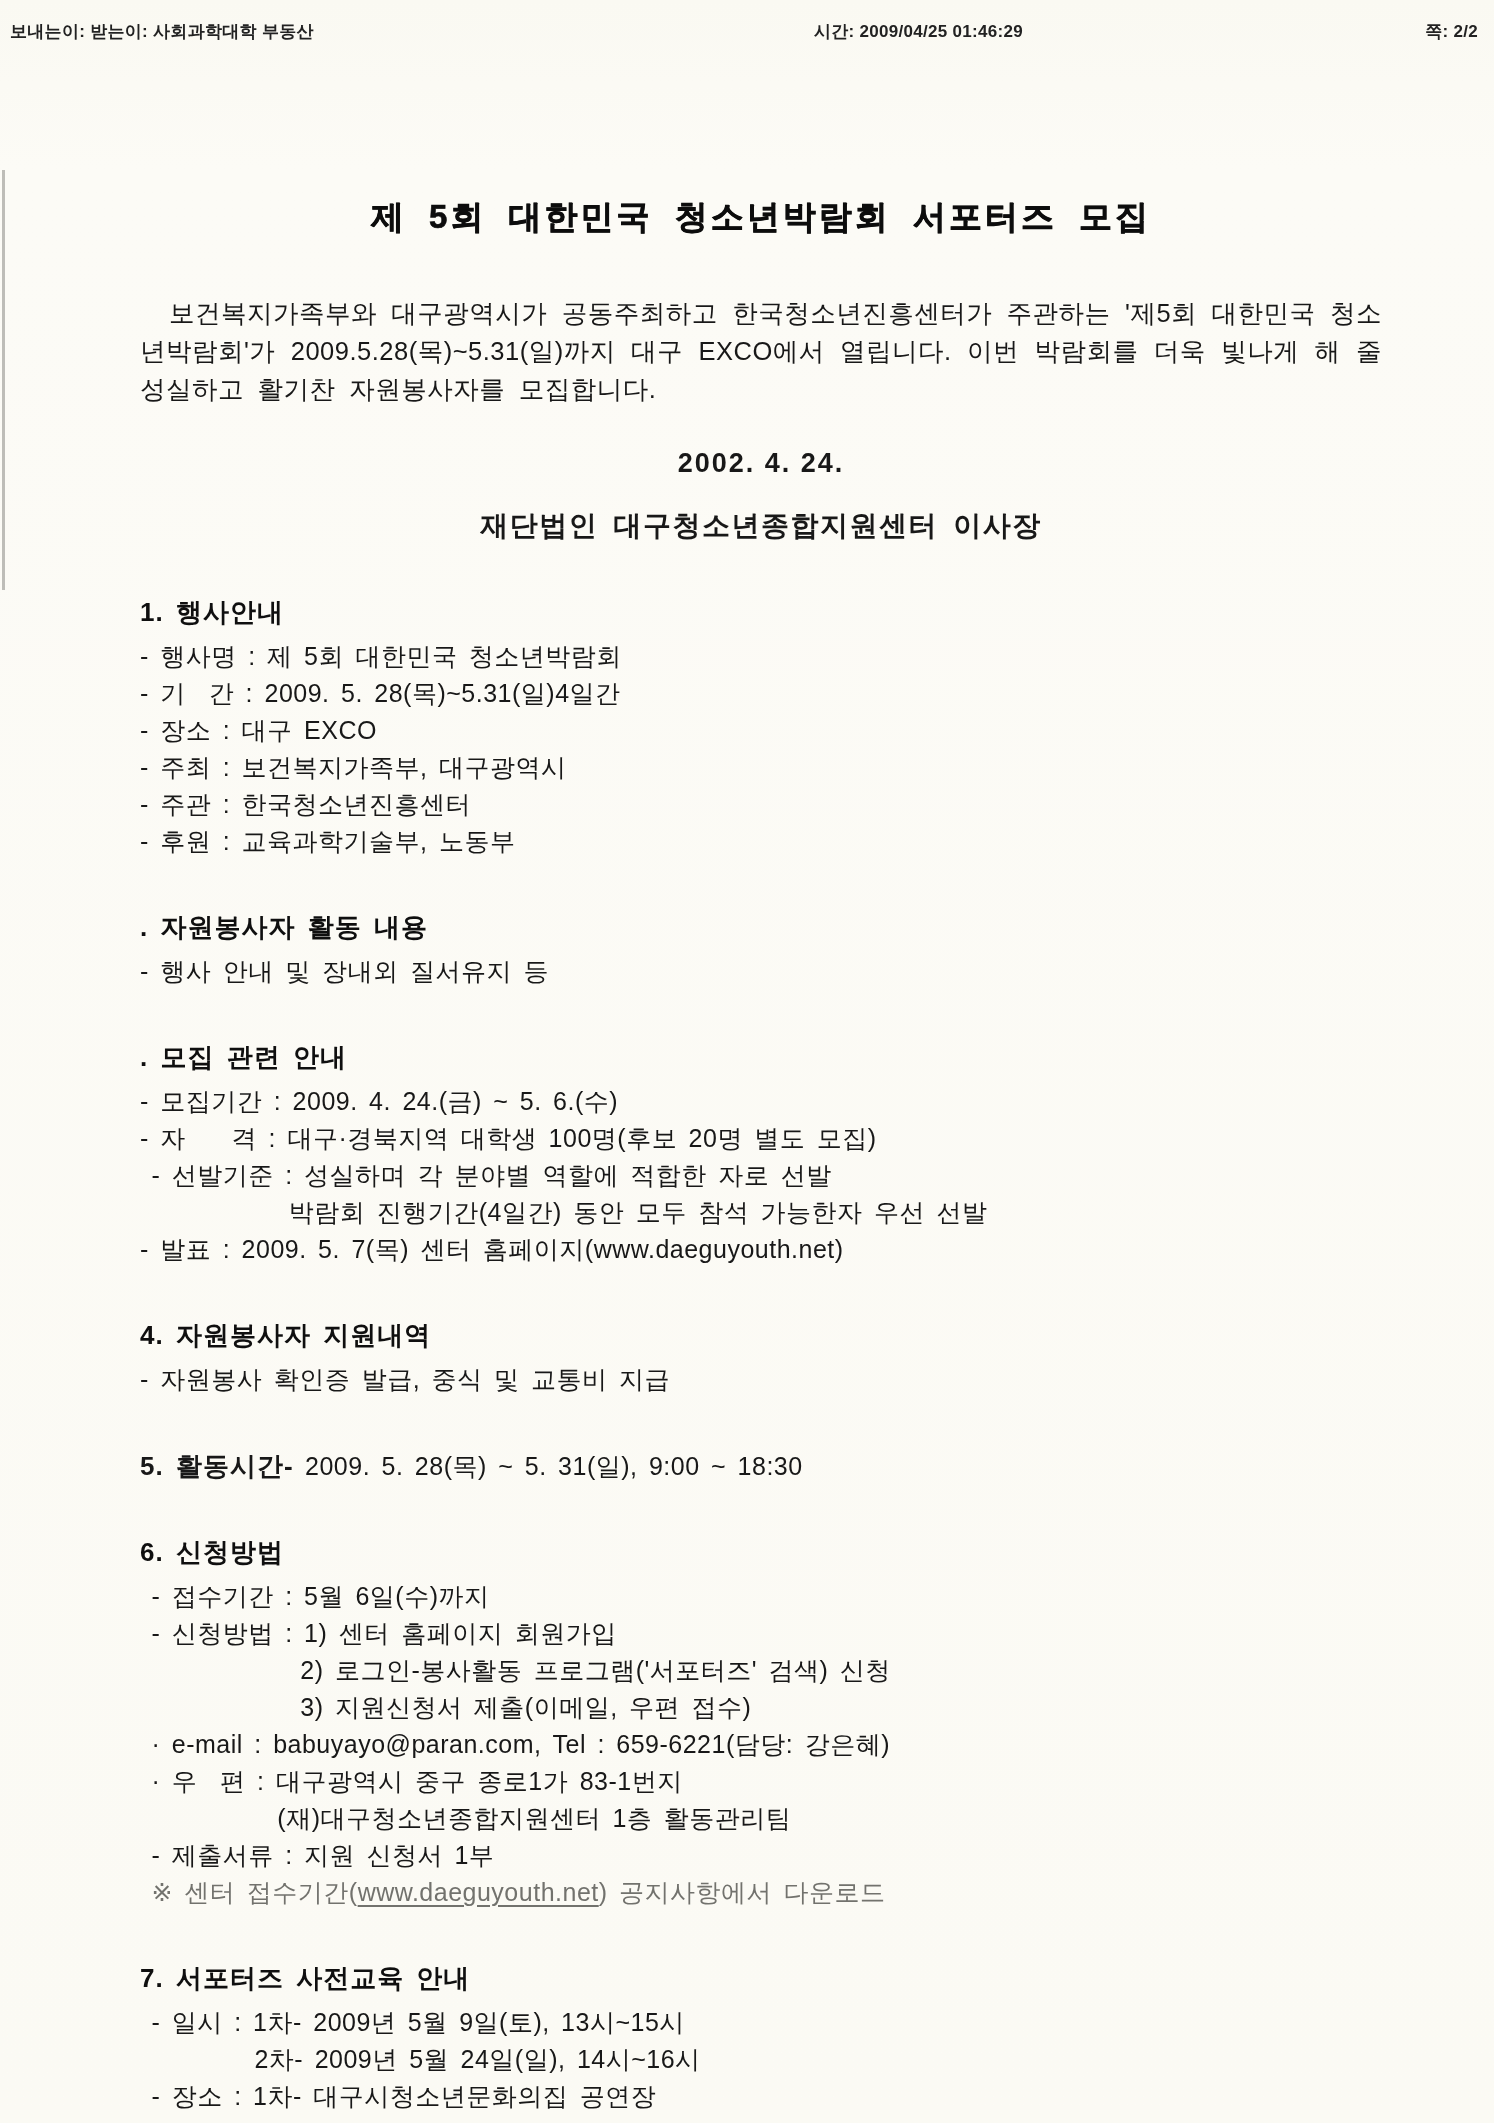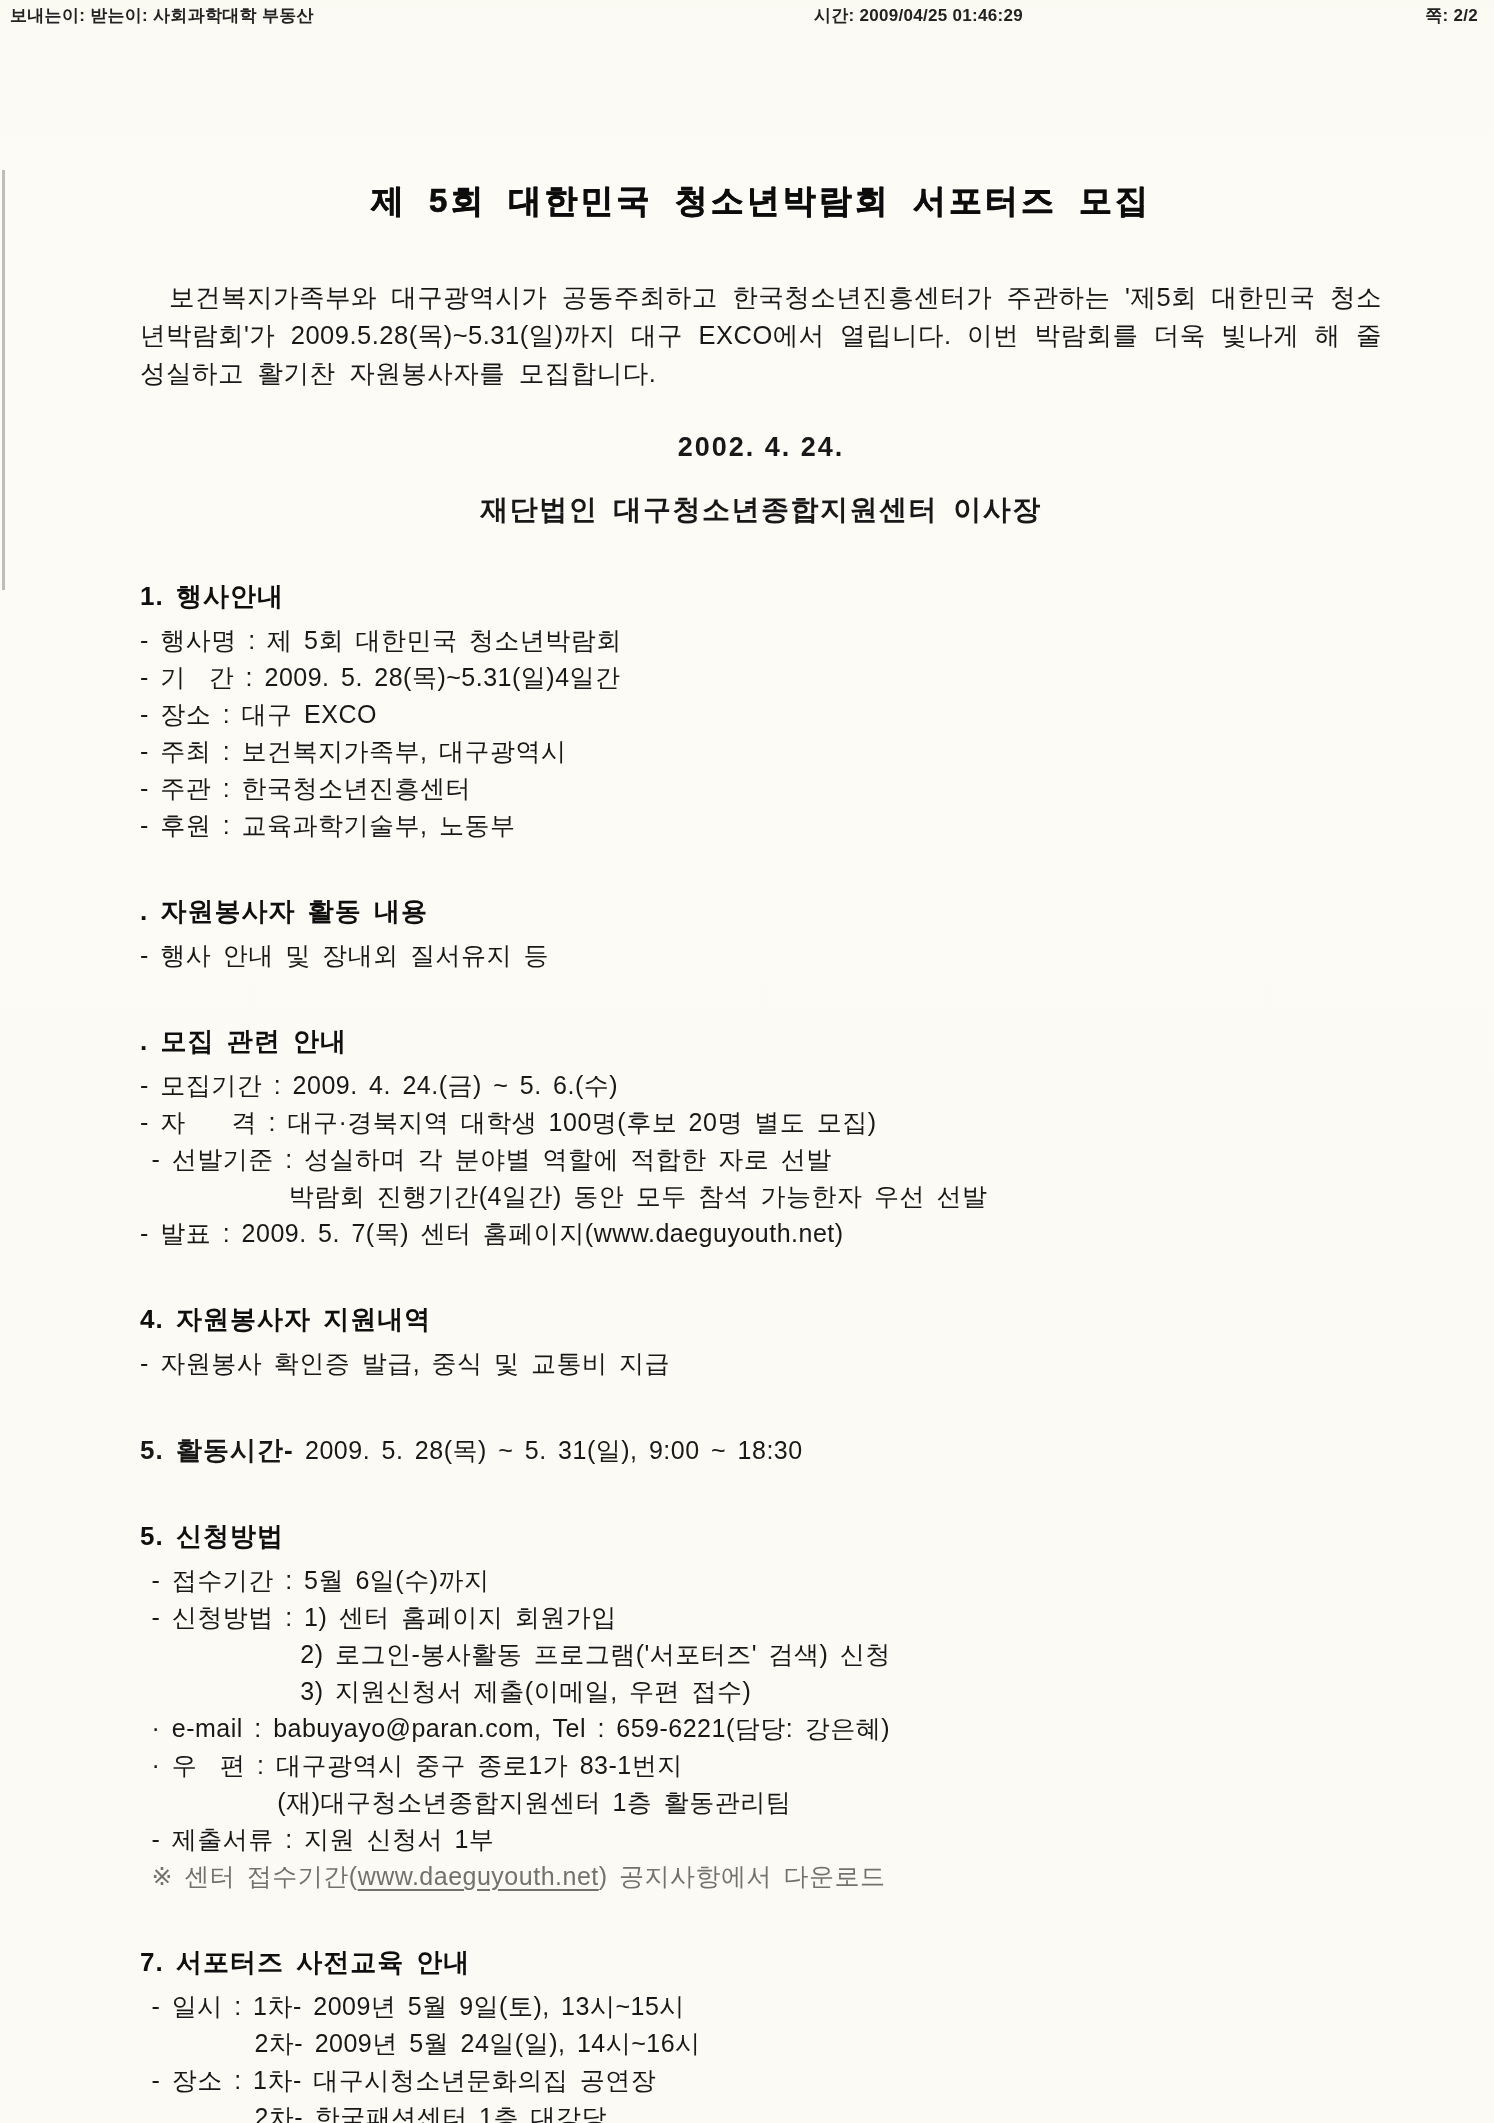--- a/index.html
+++ b/index.html
@@ -22,21 +22,21 @@
     position: absolute;
     left: 2px; top: 170px;
     width: 3px; height: 420px;
     background: #8a8a85;
     opacity: .55;
   }
   .fax-header {
     display: flex;
     justify-content: space-between;
     align-items: flex-start;
-    padding: 4px 16px 0 10px;
+    padding: 20px 16px 0 10px;
     font-size: 17px;
     font-weight: 600;
     color: #222;
     letter-spacing: .3px;
     gap: 36px;
   }
   .fax-header .fh-time { transform: translateX(40px); margin-left: 18px; }
   .fax-header .fh-page { font-weight: 700; }
 
   .doc {
@@ -154,21 +154,21 @@
     <div class="section">
       <h2>4. 자원봉사자 지원내역</h2>
       <div class="line">- 자원봉사 확인증 발급, 중식 및 교통비 지급</div>
     </div>
 
     <div class="section">
       <div class="line"><span class="inline-head">5. 활동시간-</span><span> 2009. 5. 28(목) ~ 5. 31(일), 9:00 ~ 18:30</span></div>
     </div>
 
     <div class="section">
-      <h2>5. 신청방법</h2>
+      <h2>6. 신청방법</h2>
       <div class="line"> - 접수기간 : 5월 6일(수)까지</div>
       <div class="line"> - 신청방법 : 1) 센터 홈페이지 회원가입</div>
       <div class="line">              2) 로그인-봉사활동 프로그램('서포터즈' 검색) 신청</div>
       <div class="line">              3) 지원신청서 제출(이메일, 우편 접수)</div>
       <div class="line"> · e-mail : babuyayo@paran.com, Tel : 659-6221(담당: 강은혜)</div>
       <div class="line"> · 우  편 : 대구광역시 중구 종로1가 83-1번지</div>
       <div class="line">            (재)대구청소년종합지원센터 1층 활동관리팀</div>
       <div class="line"> - 제출서류 : 지원 신청서 1부</div>
       <div class="line faded"><span> ※ 센터 접수기간(</span><span class="url">www.daeguyouth.net</span><span>) 공지사항에서 다운로드</span></div>
     </div>

